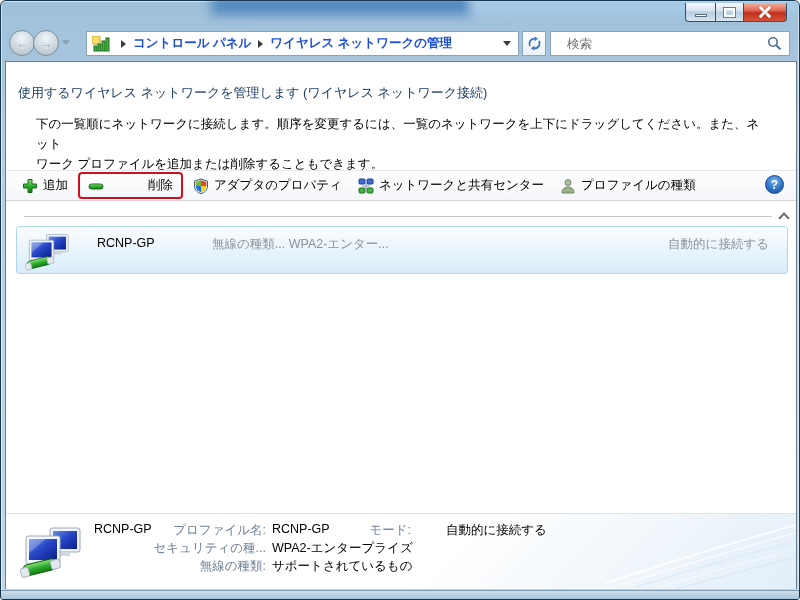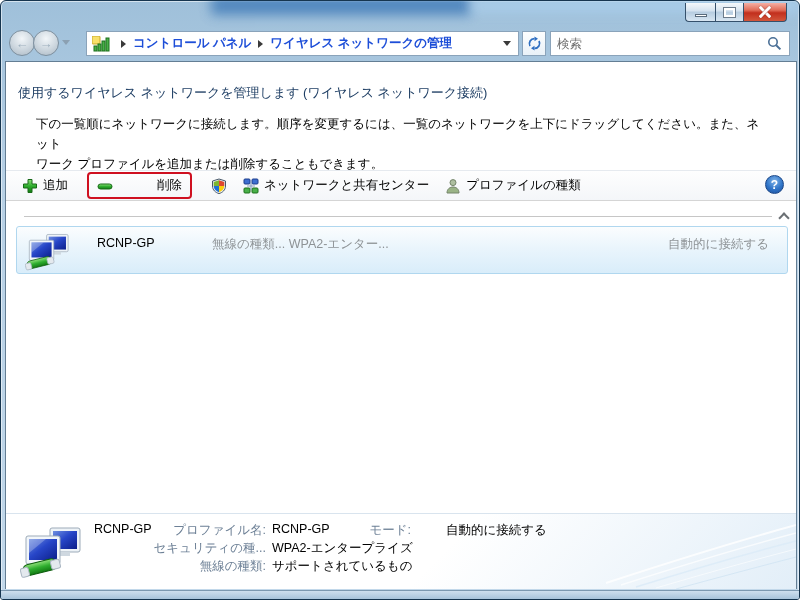--- a/index.html
+++ b/index.html
@@ -52,40 +52,40 @@
     border-left:5px solid #3a3a3a; margin:0 7px; }
   .crumb { white-space:nowrap; color:#1d4ed8;font-weight:bold; }
   .addr-drop { margin-left:auto; padding:0 7px; align-self:stretch; display:flex; align-items:center; }
   .addr-drop-tri { border-left:4px solid transparent; border-right:4px solid transparent;
     border-top:5px solid #3a3a3a; }
   .refresh-btn { position:absolute; left:521px; top:3px; width:24px; height:25px;
     background:linear-gradient(180deg,#fdfefe,#e9f1f8); border:1px solid #8aa3ba;
     display:flex; align-items:center; justify-content:center; }
   .search-box { position:absolute; left:549px; top:3px; width:240px; height:25px;
     background:#fff; border:1px solid #8aa3ba; display:flex; align-items:center; }
-  .search-box input { flex:1; border:none; outline:none; height:21px; padding:0 6px;
+  .search-box input { flex:1; border:none; outline:none; height:21px; padding:0 16px;
     font-family:inherit; font-size:12.5px; color:#555; background:transparent; }
   .search-box input::placeholder { color:#707070; opacity:1; }
   .search-mag { width:15px; height:15px; margin-right:7px; flex:0 0 auto; }
 
   
   .client { position:absolute; left:4px; top:60px; width:792px; height:528px;
     background:#fff; border:1px solid #647e94; border-bottom:none; }
 
   .page-heading { position:absolute; left:12px; top:22px; color:#1e3e64; font-size:13px; }
   .page-desc { position:absolute; left:30px; top:52px; width:730px; line-height:20px; color:#000; }
 
   
   .toolbar { position:absolute; left:0; top:108px; width:100%; height:31px;
     background:linear-gradient(180deg,#fefefe,#f4f6f9);
     border-top:1px solid #e6eaef; border-bottom:1px solid #d5d5d5;
     display:flex; align-items:center; padding-left:8px; }
   .tb-btn { display:flex; align-items:center; gap:5px; padding:3px 8px; border-radius:2px; cursor:default; }
   .tb-btn .ico { width:16px; height:16px; flex:0 0 auto; }
-  .tb-btn.annotated { outline:2px solid #cf1020; outline-offset:0; margin:0 13px;gap:44px; }
+  .tb-btn.annotated { outline:2px solid #cf1020; outline-offset:0; margin:0 4px;gap:44px; }
   .tb-help { position:absolute; right:12px; top:6px; width:19px; height:19px; border-radius:50%;
     background:radial-gradient(circle at 50% 30%,#7fb4e8 0%,#2f74c8 55%,#1c4f9c 100%);
     border:1px solid #1a4688; color:#fff; font-weight:bold; font-size:12px;
     display:flex; align-items:center; justify-content:center; }
 
   
   .group-header { position:absolute; left:10px; top:145px; width:772px; height:18px;
     display:flex; align-items:center; }
   .group-title { color:#26528e; white-space:nowrap; }
   .group-line { flex:1; height:1px; background:#c6c6c6; margin:0 8px; }
@@ -232,20 +232,21 @@
         <span>削除</span>
       </div>
       <div class="tb-btn">
         <svg class="ico" viewBox="0 0 16 16">
           <path d="M8 1 L14.5 3 V8 C14.5 12 11.5 14.6 8 15.6 C4.5 14.6 1.5 12 1.5 8 V3 Z" fill="#e8eef4" stroke="#4a5a6a"></path>
           <path d="M8 2.2 L13.3 3.9 V8 H8 Z" fill="#e0482e"></path>
           <path d="M8 2.2 L2.7 3.9 V8 H8 Z" fill="#7db72f"></path>
           <path d="M2.7 8 H8 V14.3 C5.2 13.3 2.9 11.2 2.7 8 Z" fill="#1d6fd4"></path>
           <path d="M13.3 8 H8 V14.3 C10.8 13.3 13.1 11.2 13.3 8 Z" fill="#fbd00b"></path>
         </svg>
+        <span>アダプタのプロパティ</span>
       </div>
       <div class="tb-btn">
         <svg class="ico" viewBox="0 0 16 16">
           <rect x="1" y="1" width="6" height="5" rx="1" fill="#3e6fd0" stroke="#1d3f8c"></rect>
           <rect x="9" y="1" width="6" height="5" rx="1" fill="#3e6fd0" stroke="#1d3f8c"></rect>
           <rect x="1" y="10" width="6" height="5" rx="1" fill="#49b049" stroke="#1d701d"></rect>
           <rect x="9" y="10" width="6" height="5" rx="1" fill="#49b049" stroke="#1d701d"></rect>
           <path d="M8 4 V12 M4 8 H12" stroke="#8aa0c0" stroke-width="1.2"></path>
         </svg>
         <span>ネットワークと共有センター</span>

